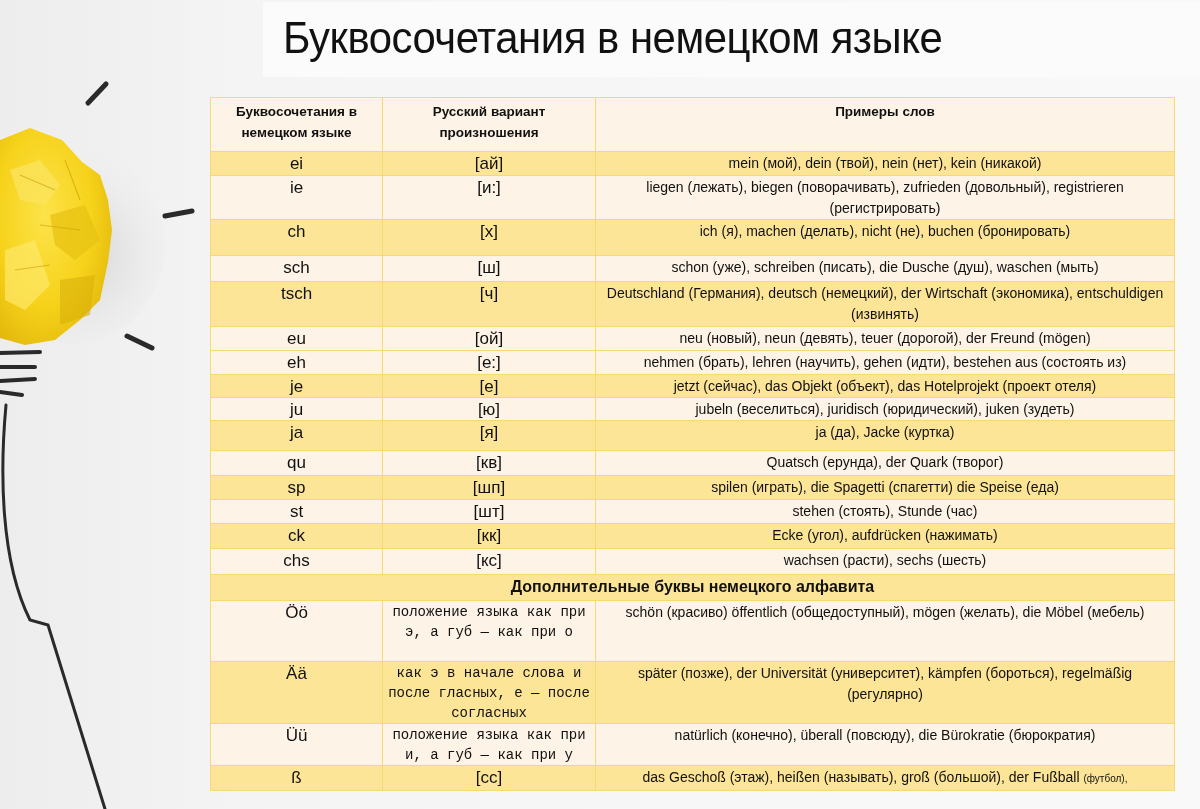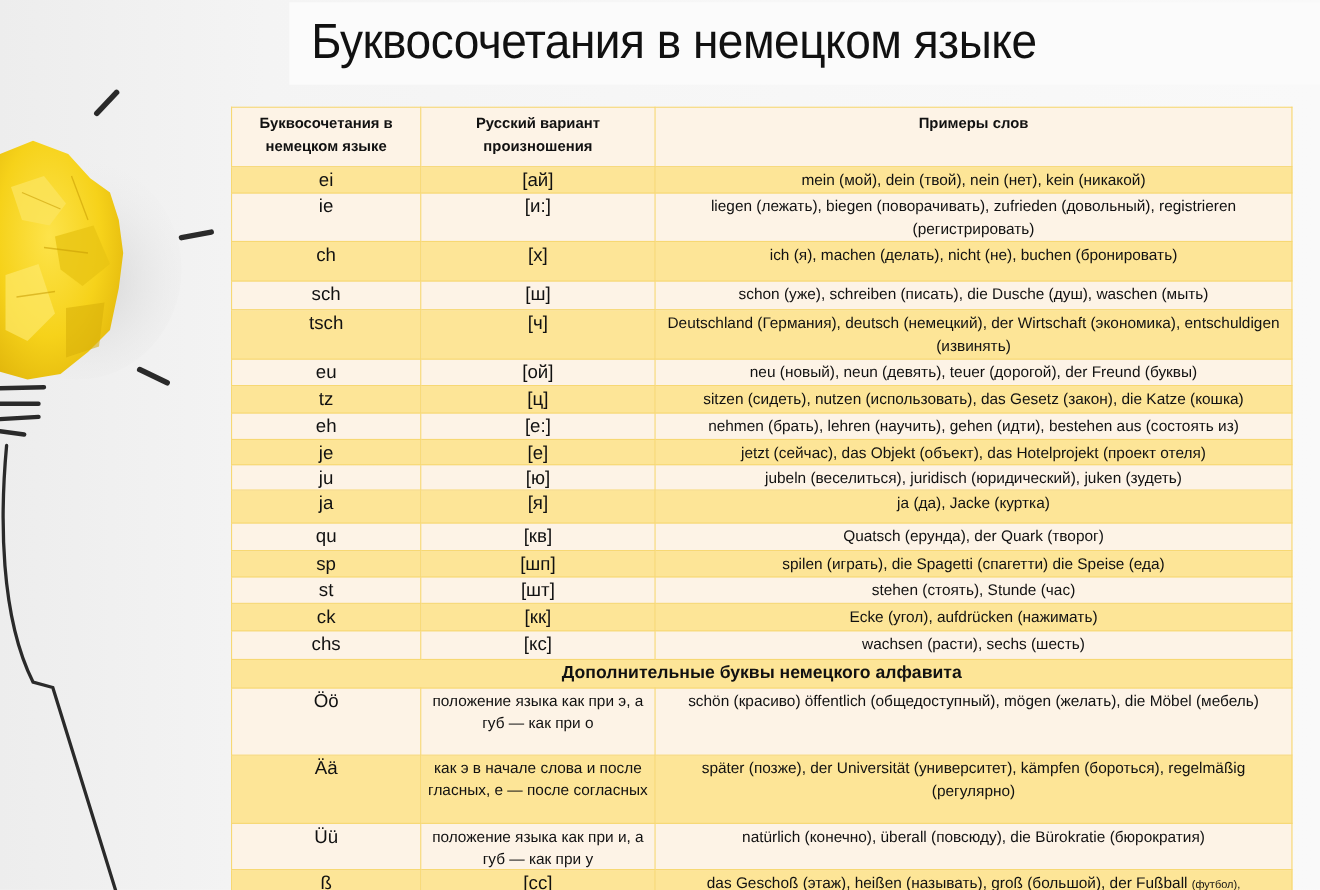--- a/index.html
+++ b/index.html
@@ -32,21 +32,21 @@
     text-align: center; vertical-align: top;
     padding: 1px 4px 0 4px;
     line-height: 21px;
   }
   col.c1 { width: 172px; } col.c2 { width: 213px; } col.c3 { width: 579px; }
   th { font-weight: bold; font-size: 13.5px; line-height: 21px; padding-top: 3px !important; background: #fdf3e6; }
   tr.dark td { background: #fde597; }
   tr.light td { background: #fdf3e6; }
   td.combo { font-size: 17px; }
   td.pron { font-size: 17px; }
-  td.pron.small { font-size: 14px; line-height: 20px; }
+  td.pron.small { font-size: 14px; line-height: 20px; font-family: Liberation Mono, monospace; }
   td.examples { font-size: 14px; }
   td.section { font-weight: bold; font-size: 16px; background: #fde597; }
   .small-note { font-size: 10px; }
 </style>
 </head>
 <body>
 
 <svg class="bg-deco" viewBox="0 0 230 809" xmlns="http://www.w3.org/2000/svg">
   <defs>
     <radialGradient id="shadow" cx="0.55" cy="0.55" r="0.6">
@@ -118,26 +118,21 @@
       <td class="examples">schon (уже), schreiben (писать), die Dusche (душ), waschen (мыть)</td>
     </tr>
     <tr class="dark" style="height:45px;">
       <td class="combo">tsch</td>
       <td class="pron">[ч]</td>
       <td class="examples">Deutschland (Германия), deutsch (немецкий), der Wirtschaft (экономика), entschuldigen (извинять)</td>
     </tr>
     <tr class="light" style="height:24px;">
       <td class="combo">eu</td>
       <td class="pron">[ой]</td>
-      <td class="examples">neu (новый), neun (девять), teuer (дорогой), der Freund (буквы)</td>
-    </tr>
-    <tr class="dark" style="height:25px;">
-      <td class="combo">tz</td>
-      <td class="pron">[ц]</td>
-      <td class="examples">sitzen (сидеть), nutzen (использовать), das Gesetz (закон), die Katze (кошка)</td>
+      <td class="examples">neu (новый), neun (девять), teuer (дорогой), der Freund (mögen)</td>
     </tr>
     <tr class="light" style="height:24px;">
       <td class="combo">eh</td>
       <td class="pron">[е:]</td>
       <td class="examples">nehmen (брать), lehren (научить), gehen (идти), bestehen aus (состоять из)</td>
     </tr>
     <tr class="dark" style="height:16px;">
       <td class="combo">je</td>
       <td class="pron">[е]</td>
       <td class="examples">jetzt (сейчас), das Objekt (объект), das Hotelprojekt (проект отеля)</td>

